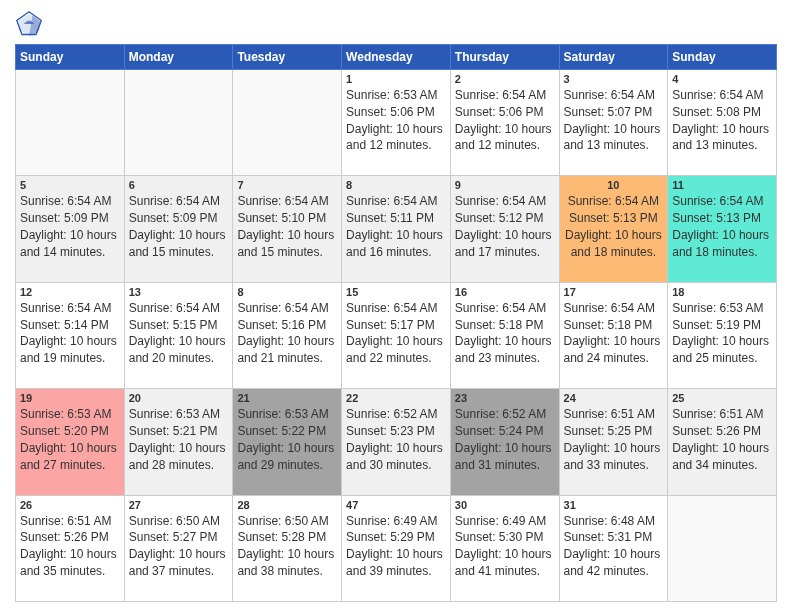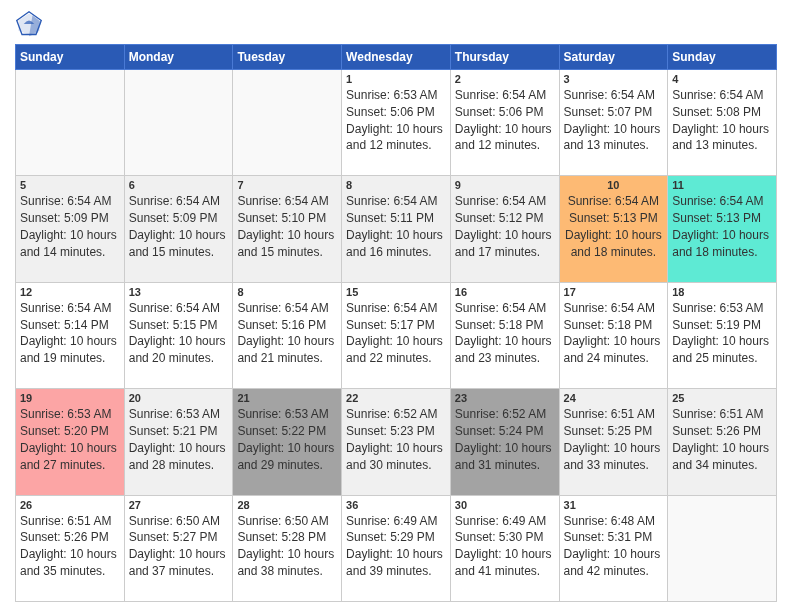--- a/index.html
+++ b/index.html
@@ -344,21 +344,21 @@
 and 37 minutes.</div>
           </td>
           <td>
             <span class="day-number">28</span>
             <div class="day-info" style="white-space: pre-line;">Sunrise: 6:50 AM
 Sunset: 5:28 PM
 Daylight: 10 hours
 and 38 minutes.</div>
           </td>
           <td>
-            <span class="day-number">36</span>
+            <span class="day-number">47</span>
             <div class="day-info" style="white-space: pre-line;">Sunrise: 6:49 AM
 Sunset: 5:29 PM
 Daylight: 10 hours
 and 39 minutes.</div>
           </td>
           <td>
             <span class="day-number">30</span>
             <div class="day-info" style="white-space: pre-line;">Sunrise: 6:49 AM
 Sunset: 5:30 PM
 Daylight: 10 hours

